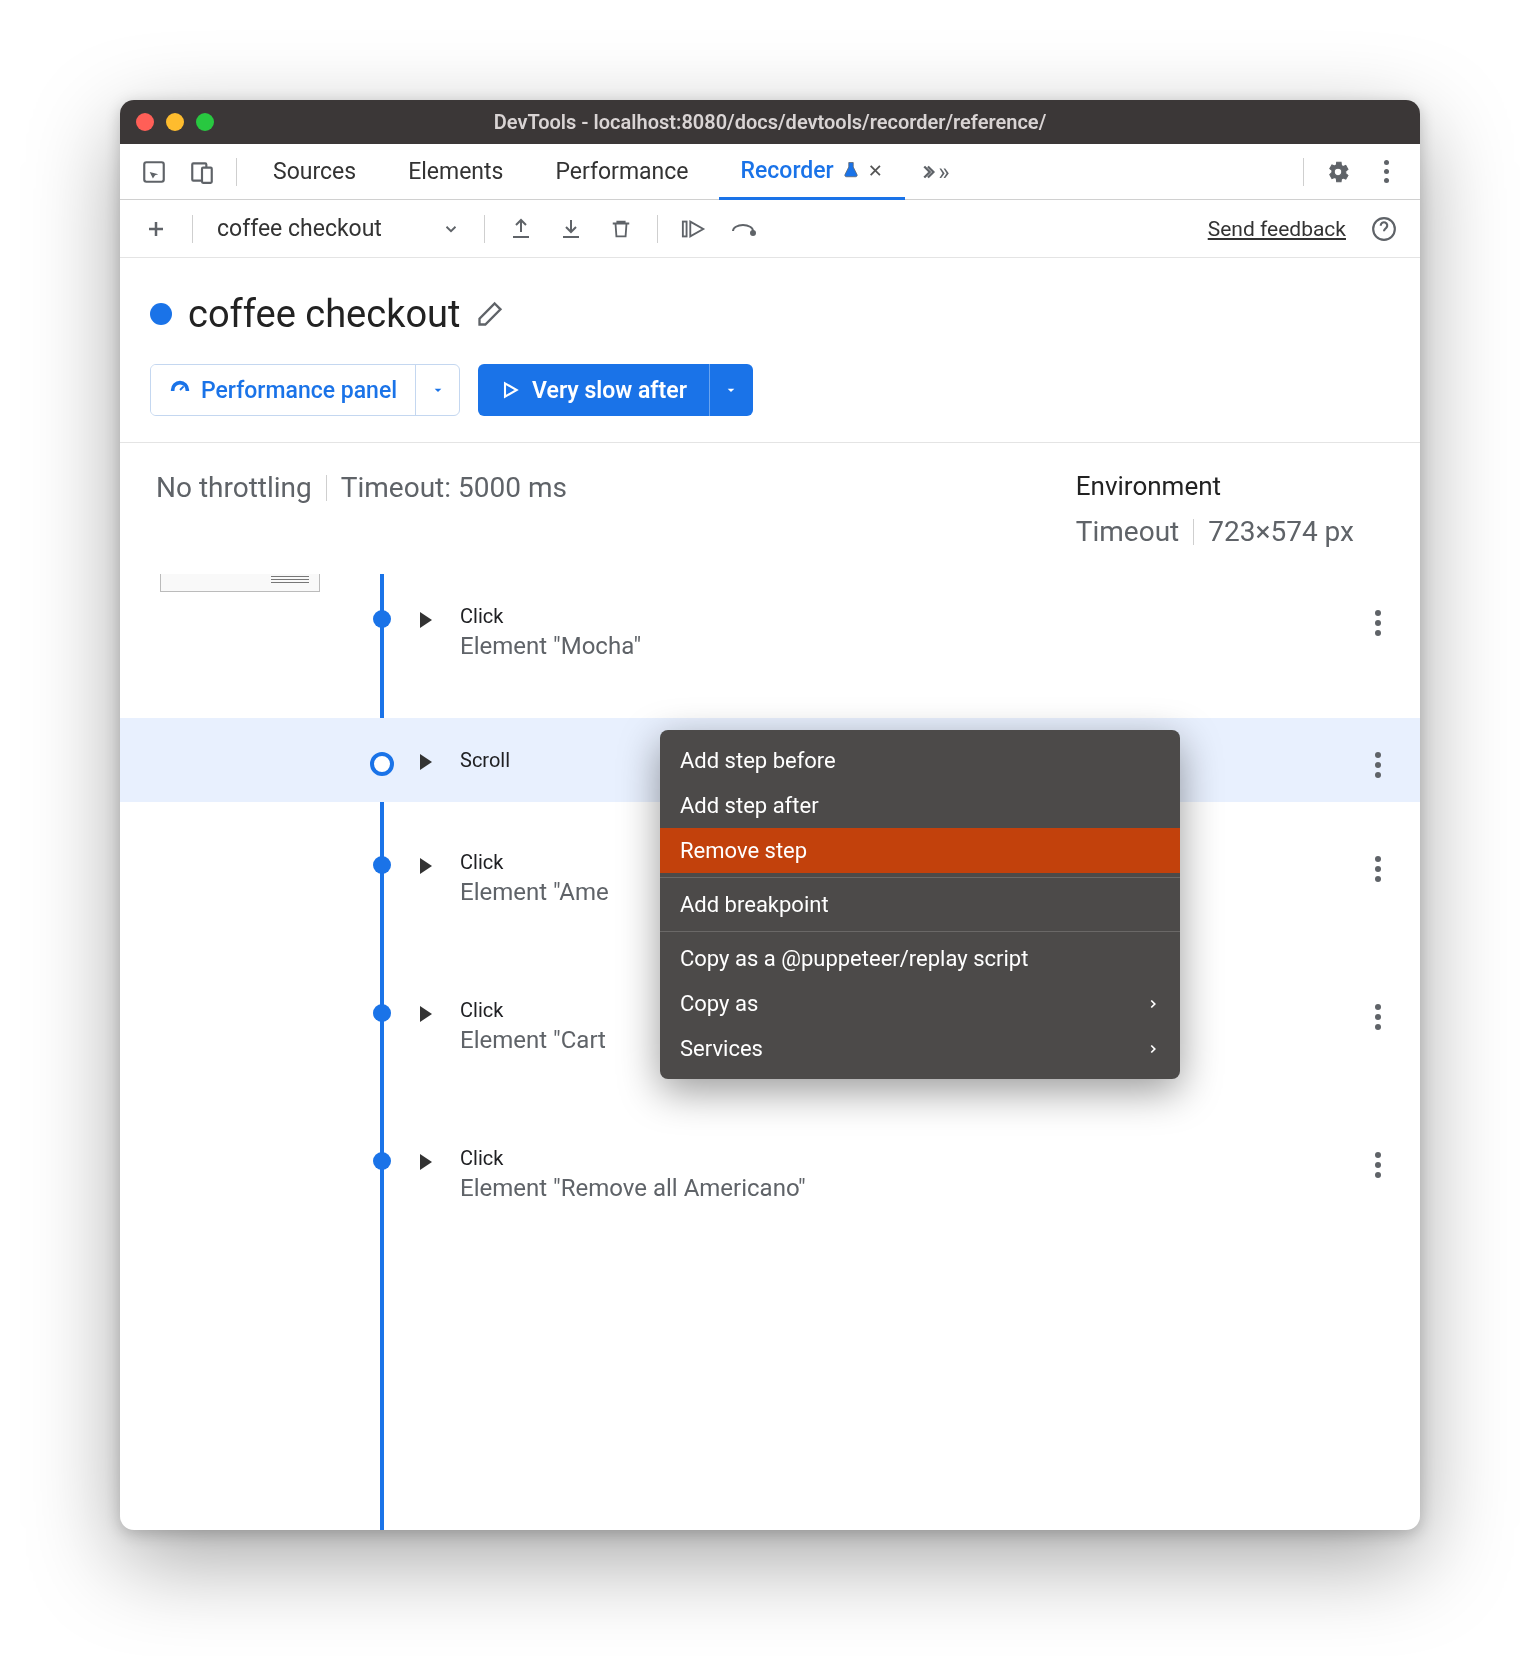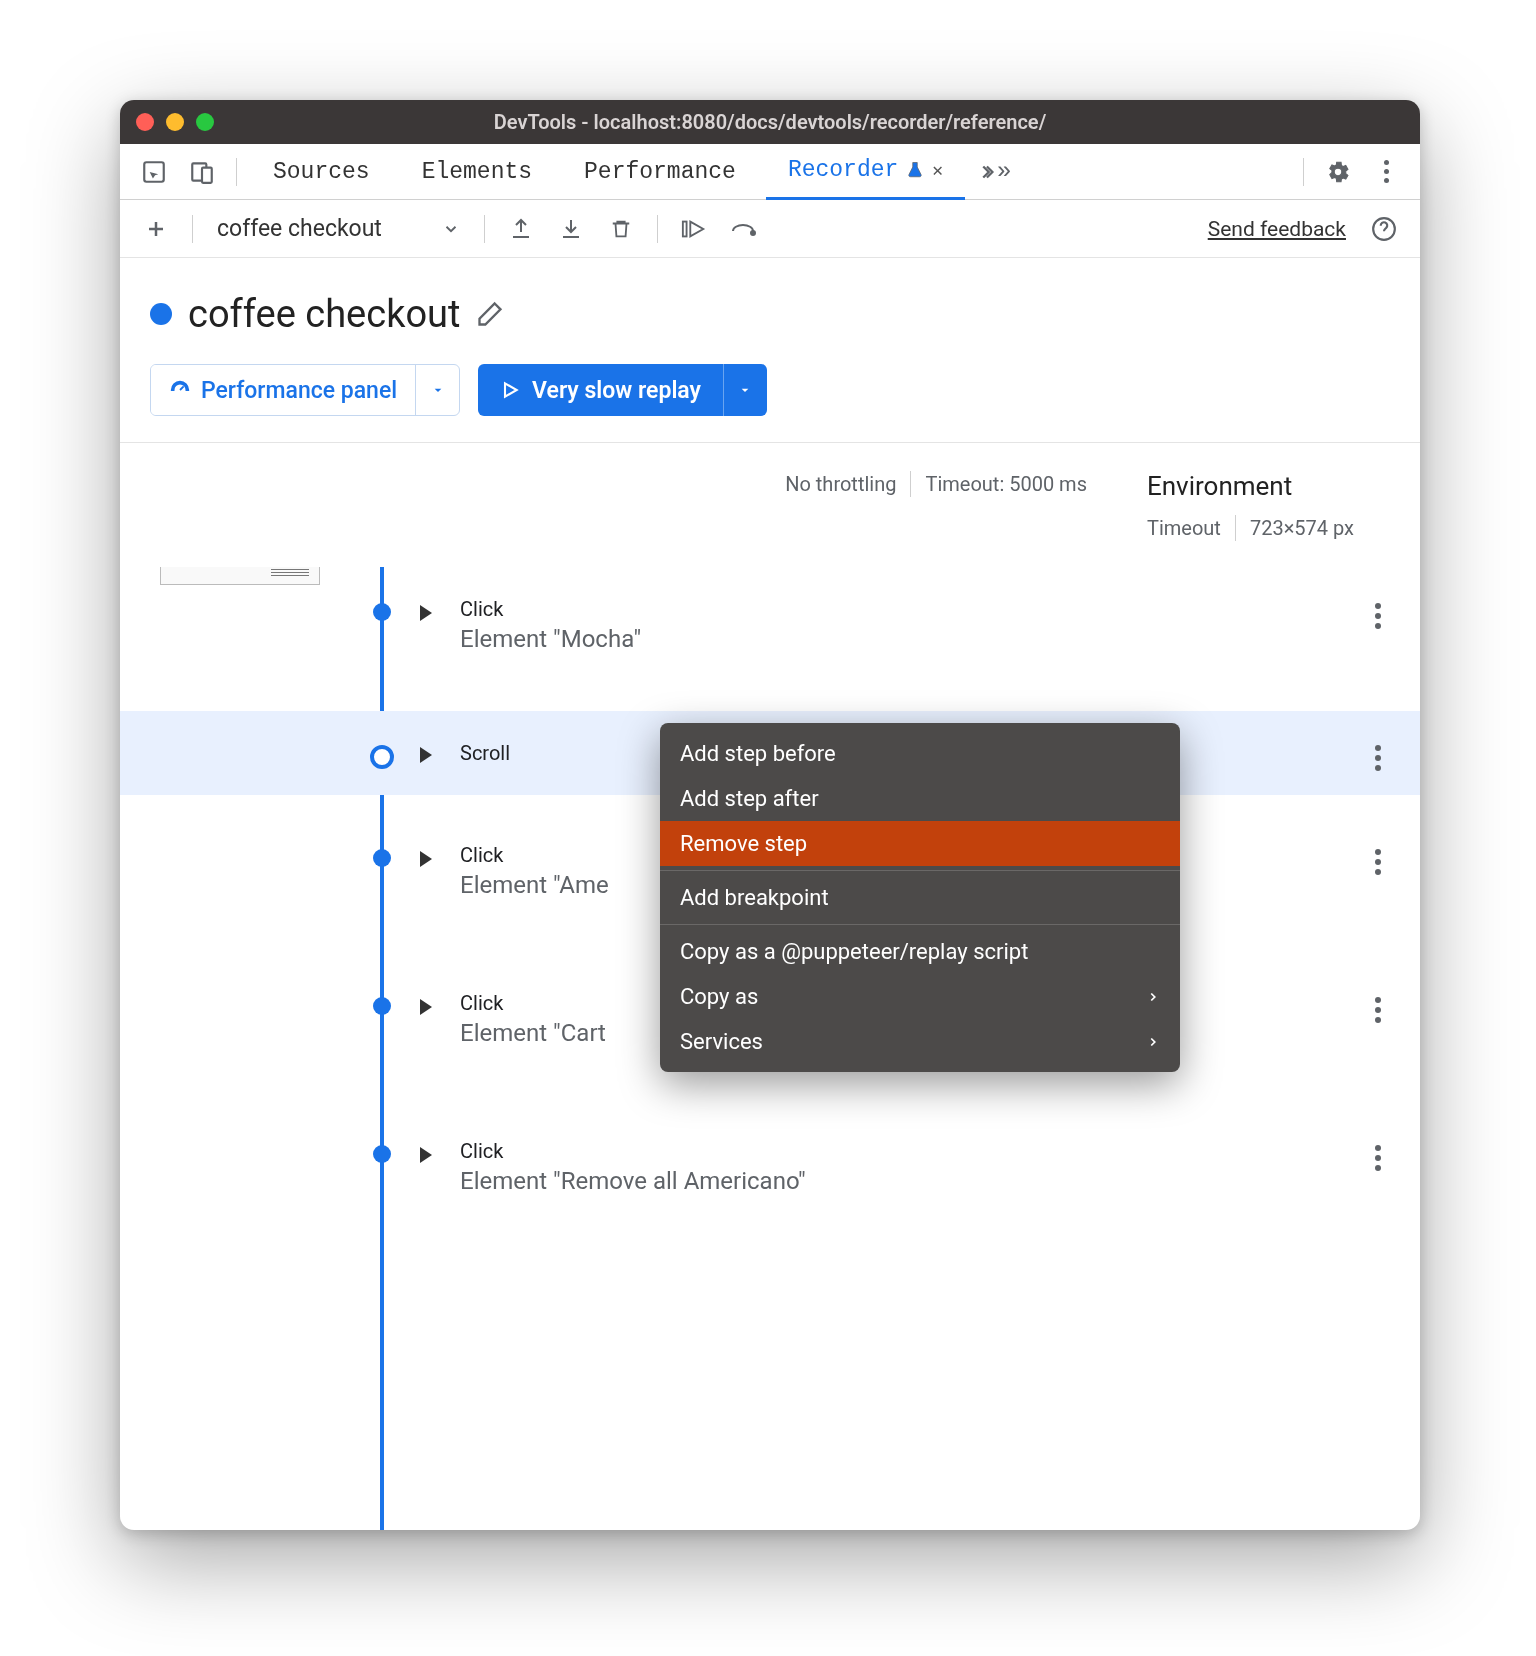--- a/index.html
+++ b/index.html
@@ -43,21 +43,20 @@
   }
 
   .tabbar {
     height: 56px;
     border-bottom: 1px solid #d0d0d0;
     display: flex;
     align-items: center;
     padding: 0 14px;
     gap: 8px;
     flex-shrink: 0;
-    font-family: Liberation Mono, monospace;
   }
   .iconbtn {
     display: flex; align-items: center; justify-content: center;
     width: 40px; height: 40px; color: #5f6368;
   }
   .vline { width: 1px; height: 28px; background: #cfcfcf; margin: 0 6px; }
   .tab {
     padding: 0 22px;
     height: 56px; display: flex; align-items: center;
     color: #333; font-size: 23px;
@@ -100,21 +99,21 @@
   .splitbtn.outline .caret { border-left:1.5px solid #c4d7f0; width:44px; display:flex; align-items:center; justify-content:center; color:#1a73e8;}
   .splitbtn.solid .main { background:#1a73e8; color:#fff; padding: 0 22px; display:flex; align-items:center; gap:12px; font-size:23px; font-weight:600;}
   .splitbtn.solid .caret { background:#1a73e8; border-left:1px solid rgba(255,255,255,0.35); width:44px; display:flex; align-items:center; justify-content:center; color:#fff;}
 
   .settings {
     display: flex; padding: 28px 36px 26px 36px; gap: 60px;
     flex-shrink: 0;
   }
   .setcol { }
   .setlabel { font-size: 26px; color: #222; display:flex; align-items:center; gap:8px; margin-bottom:14px;}
-  .setvals { font-size: 20px; color: #5f6368; display:flex; align-items:center; gap:14px;justify-content:flex-end;}
+  .setvals { font-size: 28px; color: #5f6368; display:flex; align-items:center; gap:14px;}
   .setvals .div { width:1px; height:26px; background:#cfcfcf; }
 
   .timeline { flex:1; position: relative; overflow: hidden; }
   .vbar { position:absolute; left:260px; top:0; bottom:0; width:4px; background:#1a73e8; }
   .thumb {
     position:absolute; left:40px; top:-6px; width:160px; height:24px;
     border:1px solid #bbb; background:#f9f9f9;
   }
   .thumb::before{
     content:''; position:absolute; left:110px; top:4px; width:38px; height:10px;
@@ -303,21 +302,21 @@
           <svg width="16" height="16" viewBox="0 0 24 24" fill="#1a73e8">
               <path d="M7 10l5 5 5-5z"></path>
             </svg>
         </div>
       </div>
       <div class="splitbtn solid">
         <div class="main">
           <svg width="20" height="20" viewBox="0 0 24 24" fill="none" stroke="#fff" stroke-width="2.5">
               <path d="M6 4l14 8-14 8z"></path>
             </svg>
-          <span>Very slow replay</span>
+          <span>Very slow after</span>
         </div>
         <div class="caret">
           <svg width="16" height="16" viewBox="0 0 24 24" fill="#fff">
               <path d="M7 10l5 5 5-5z"></path>
             </svg>
         </div>
       </div>
     </div>
   </div>
 

